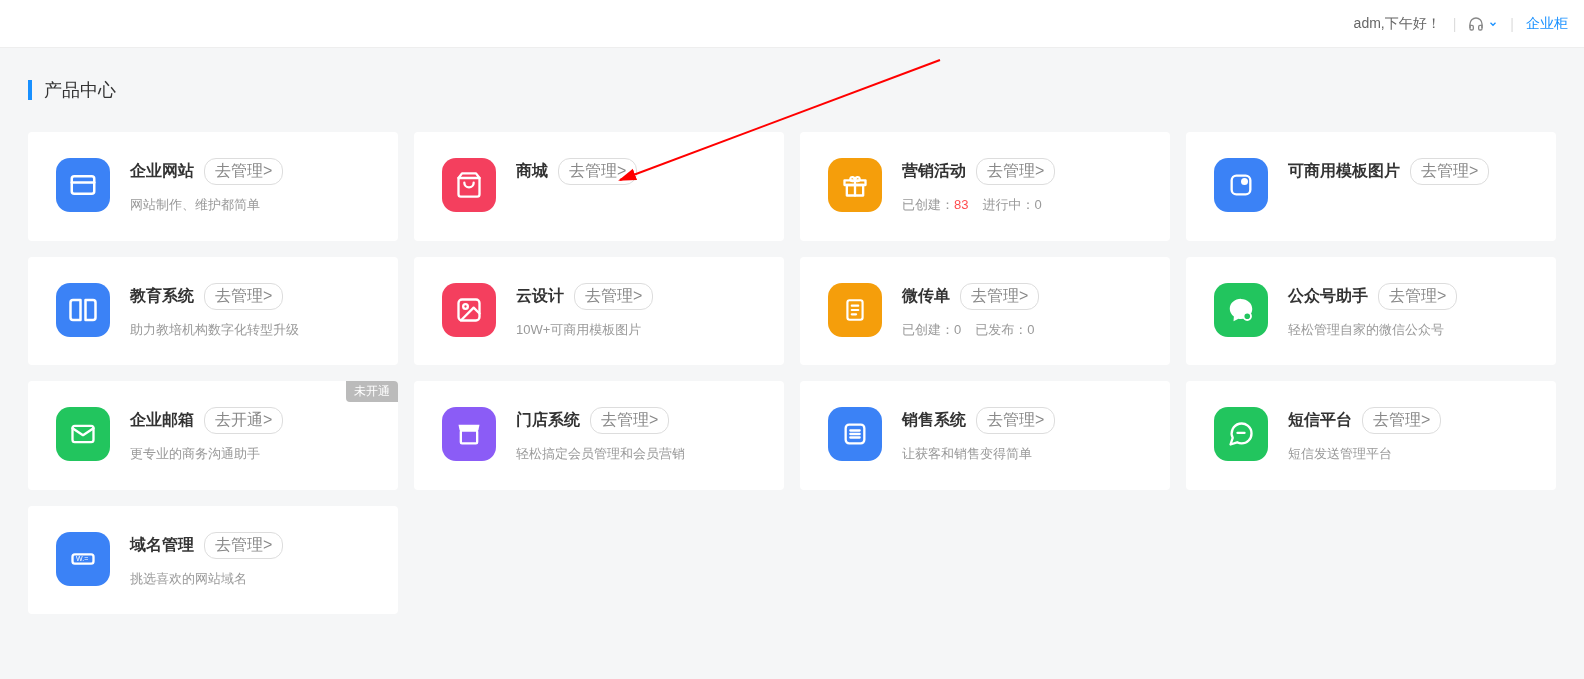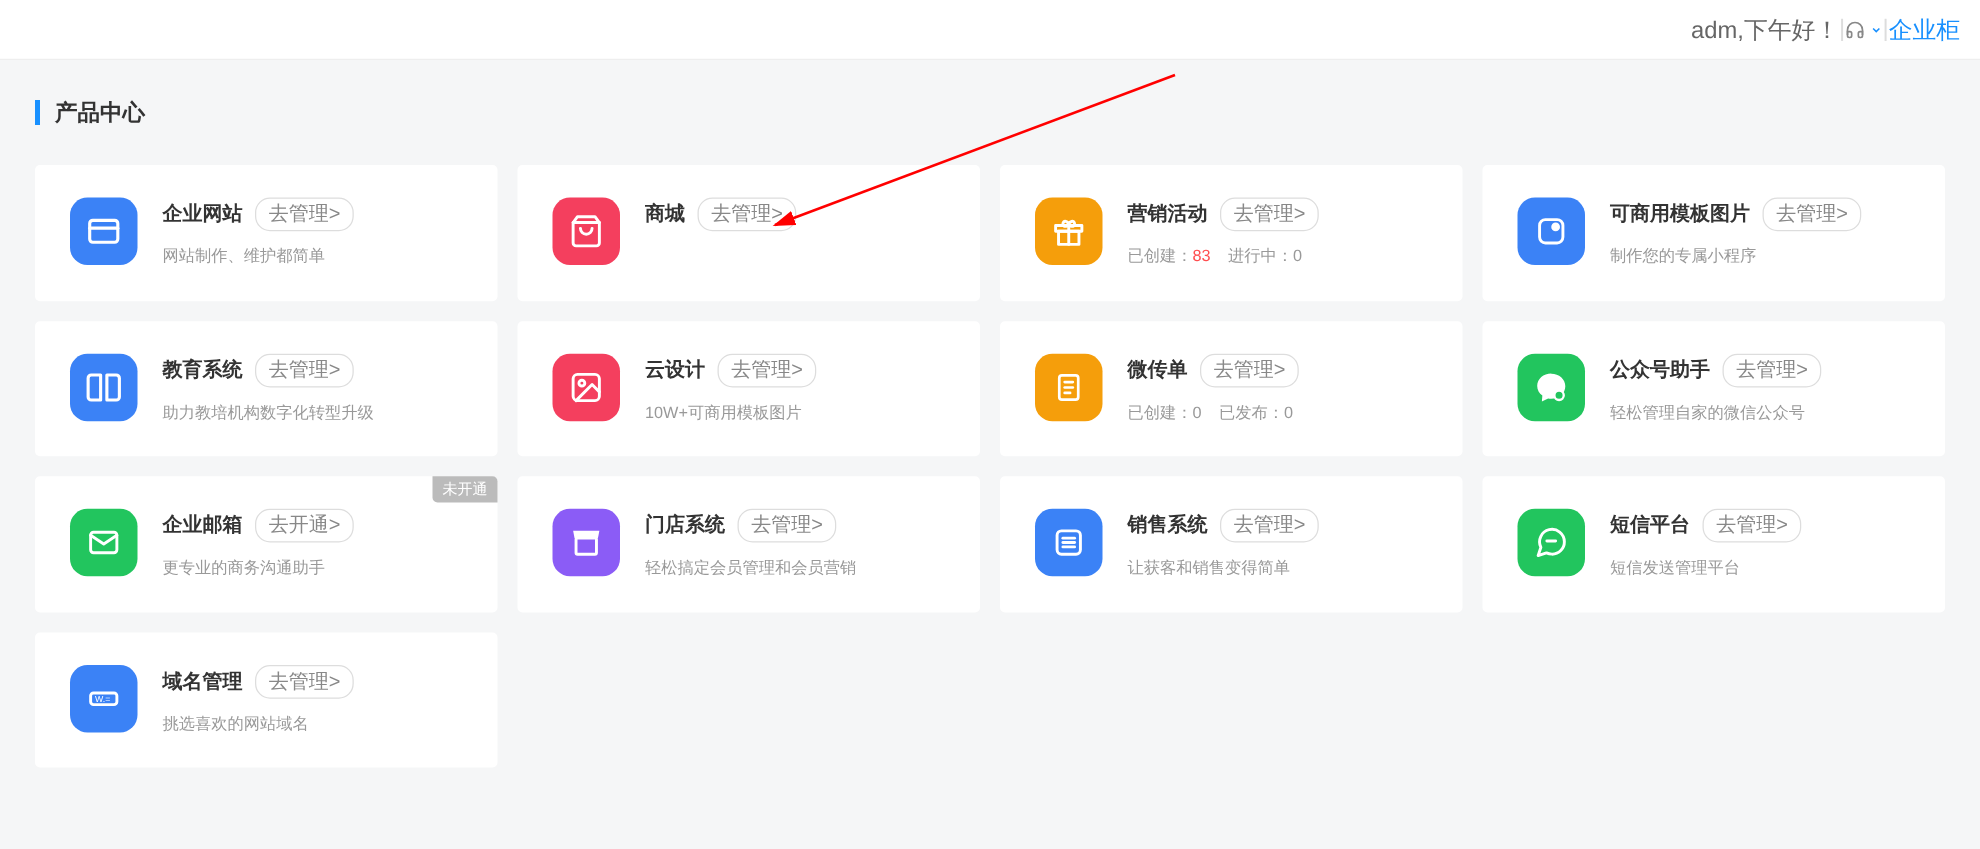--- a/index.html
+++ b/index.html
@@ -17,21 +17,22 @@
       height: 48px;
       display: flex;
       align-items: center;
       justify-content: flex-end;
       padding: 0 16px;
       border-bottom: 1px solid #eee;
     }
     .header-right {
       display: flex;
       align-items: center;
-      font-size: 19px;
+      gap: 12px;
+      font-size: 14px;
       color: #666;
     }
     .header-sep {
       color: #ddd;
     }
     .header-icon {
       display: inline-flex;
       align-items: center;
       color: #888;
       cursor: pointer;
@@ -50,21 +51,21 @@
       margin-bottom: 30px;
     }
     .section-bar {
       width: 4px;
       height: 20px;
       background: #1890ff;
       margin-right: 12px;
     }
     .section-title-text {
       font-size: 18px;
-      font-weight: 700;
+      font-weight: 400;
       color: #333;
     }
     .cards {
       display: grid;
       grid-template-columns: repeat(4, 1fr);
       gap: 16px;
     }
     .card {
       background: #fff;
       border-radius: 4px;
@@ -218,21 +219,20 @@
           <svg width="28" height="28" viewBox="0 0 24 24" fill="none" stroke="#fff" stroke-width="2" stroke-linecap="round" stroke-linejoin="round">
             <rect x="4" y="4" width="16" height="16" rx="4"></rect>
             <circle cx="15" cy="9" r="2" fill="#fff"></circle>
           </svg>
         </div>
         <div class="card-body">
           <div class="card-head">
             <span class="card-title">可商用模板图片</span>
             <button class="card-btn">去管理&gt;</button>
           </div>
-          <div class="card-desc">制作您的专属小程序</div>
         </div>
       </div>
       <div class="card">
         <div class="card-icon" style="background:#3b82f6">
           <svg width="30" height="30" viewBox="0 0 24 24" fill="none" stroke="#fff" stroke-width="2" stroke-linecap="round" stroke-linejoin="round">
             <path d="M2 6a2 2 0 012-2h6v16H4a2 2 0 01-2-2z"></path>
             <path d="M22 6a2 2 0 00-2-2h-6v16h6a2 2 0 002-2z"></path>
           </svg>
         </div>
         <div class="card-body">

